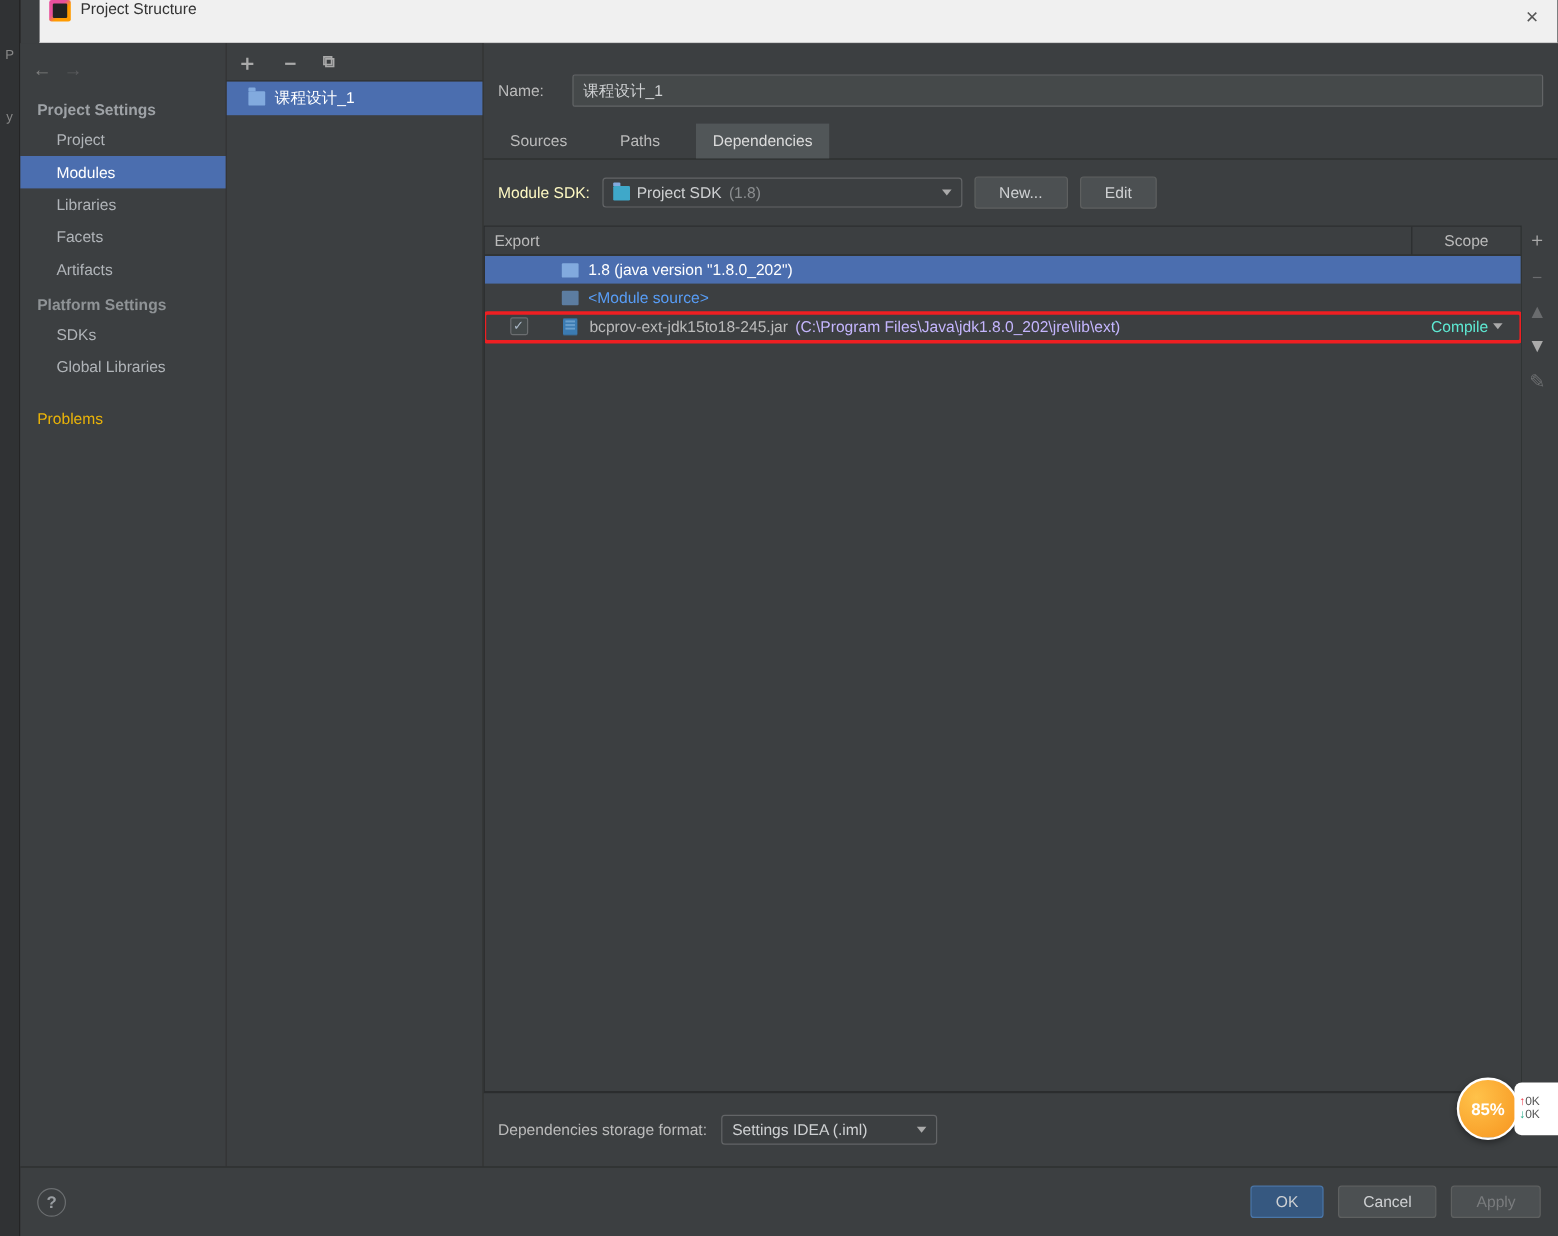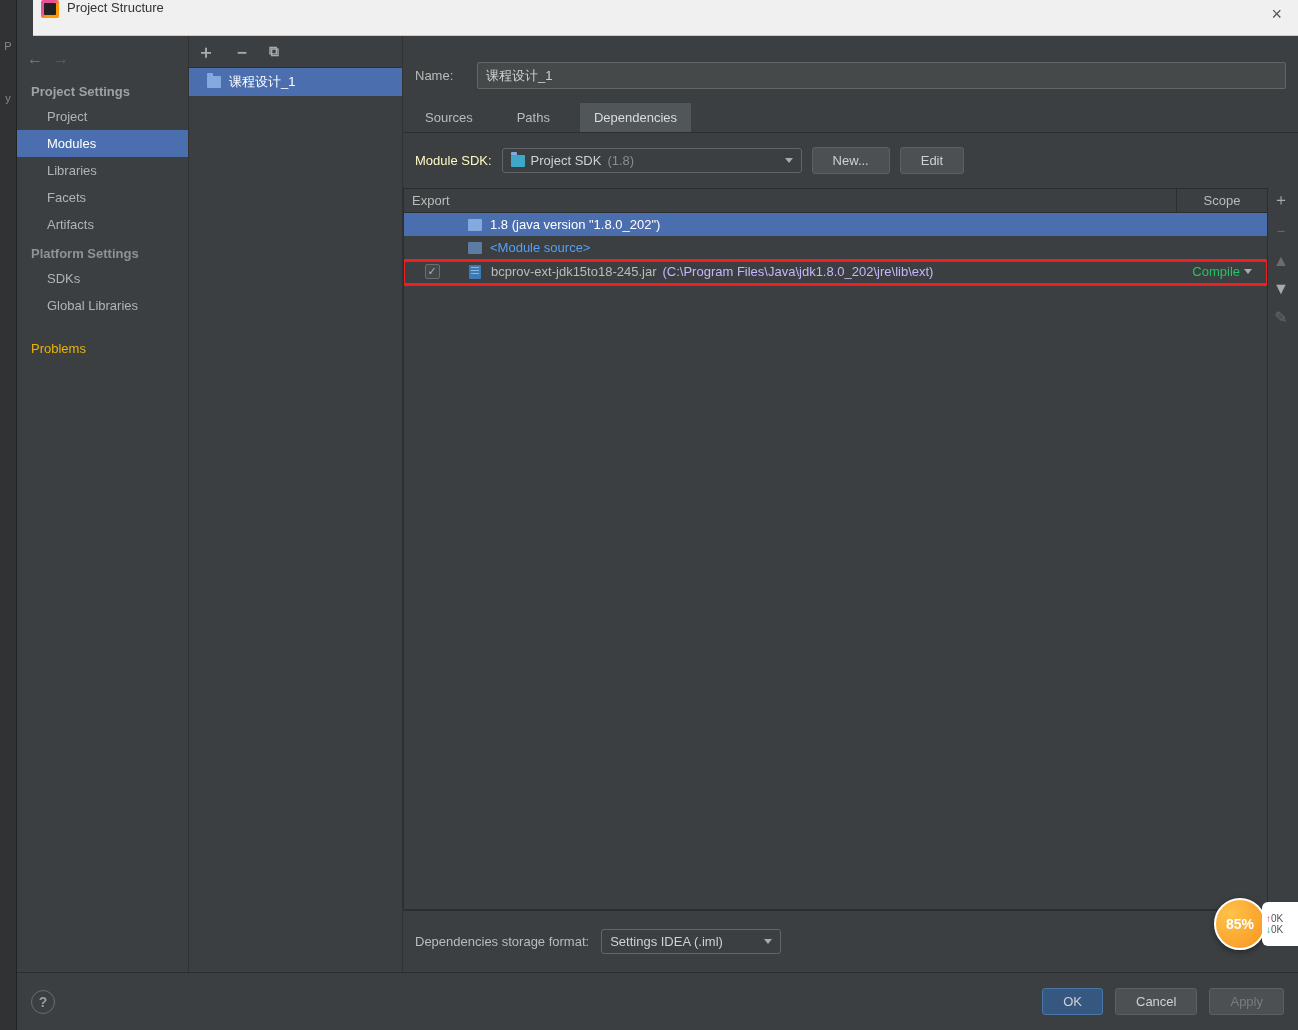--- a/index.html
+++ b/index.html
@@ -66,21 +66,21 @@
 .dep-header { display:flex; background:#3c3f41; border-bottom:1px solid #2b2d2e; }
 .dep-header .h-export { flex:1; padding:4px 8px; color:#bbbbbb; font-size:13px; border-right:1px solid #2b2d2e; }
 .dep-header .h-scope { width:90px; padding:4px 8px; color:#bbbbbb; font-size:13px; text-align:center; }
 .dep-rows { flex:1; overflow:auto; background:#3c3f41; }
 .dep-row { display:flex; align-items:center; padding:4px 8px; font-size:13px; }
 .dep-row.sdk { background:#4b6eaf; color:#fff; }
 .dep-row .cbcell { width:38px; display:flex; justify-content:center; }
 .dep-row .cbcell.none { width:56px; }
 .dep-row .iconcell { width:22px; display:flex; }
 .dep-row .textcell { flex:1; display:flex; gap:6px; align-items:center; }
-.dep-row .scopecell { width:90px; text-align:right; padding-right:6px; display:flex; justify-content:flex-end; align-items:center; gap:4px; color:#22c55e; }
+.dep-row .scopecell { width:90px; text-align:right; padding-right:6px; display:flex; justify-content:flex-end; align-items:center; gap:4px; color:#5eead4; }
 .module-source { color:#589df6; }
 .jar-path { color:#c4b5fd; }
 .cbx { width:15px; height:15px; border:1px solid #6b6e70; background:#43494a; display:flex; align-items:center; justify-content:center; color:#a9b7c6; font-size:11px; border-radius:2px; }
 .jar-icon { width:12px; height:14px; background:#3b7bb2; border-radius:1px; position:relative; }
 .jar-icon::after { content:""; position:absolute; left:2px; right:2px; top:2px; height:1px; background:#88b7df; box-shadow:0 3px 0 #88b7df, 0 6px 0 #88b7df; }
 .folder-icon2 { width:14px; height:12px; background:#82aade; border-radius:1px; }
 .folder-icon2.dark { background:#5c7da1; }
 
 
 .hl-row { border:3px solid #ef1f22; border-radius:4px; margin:0 -2px; padding:2px 8px 4px; }

